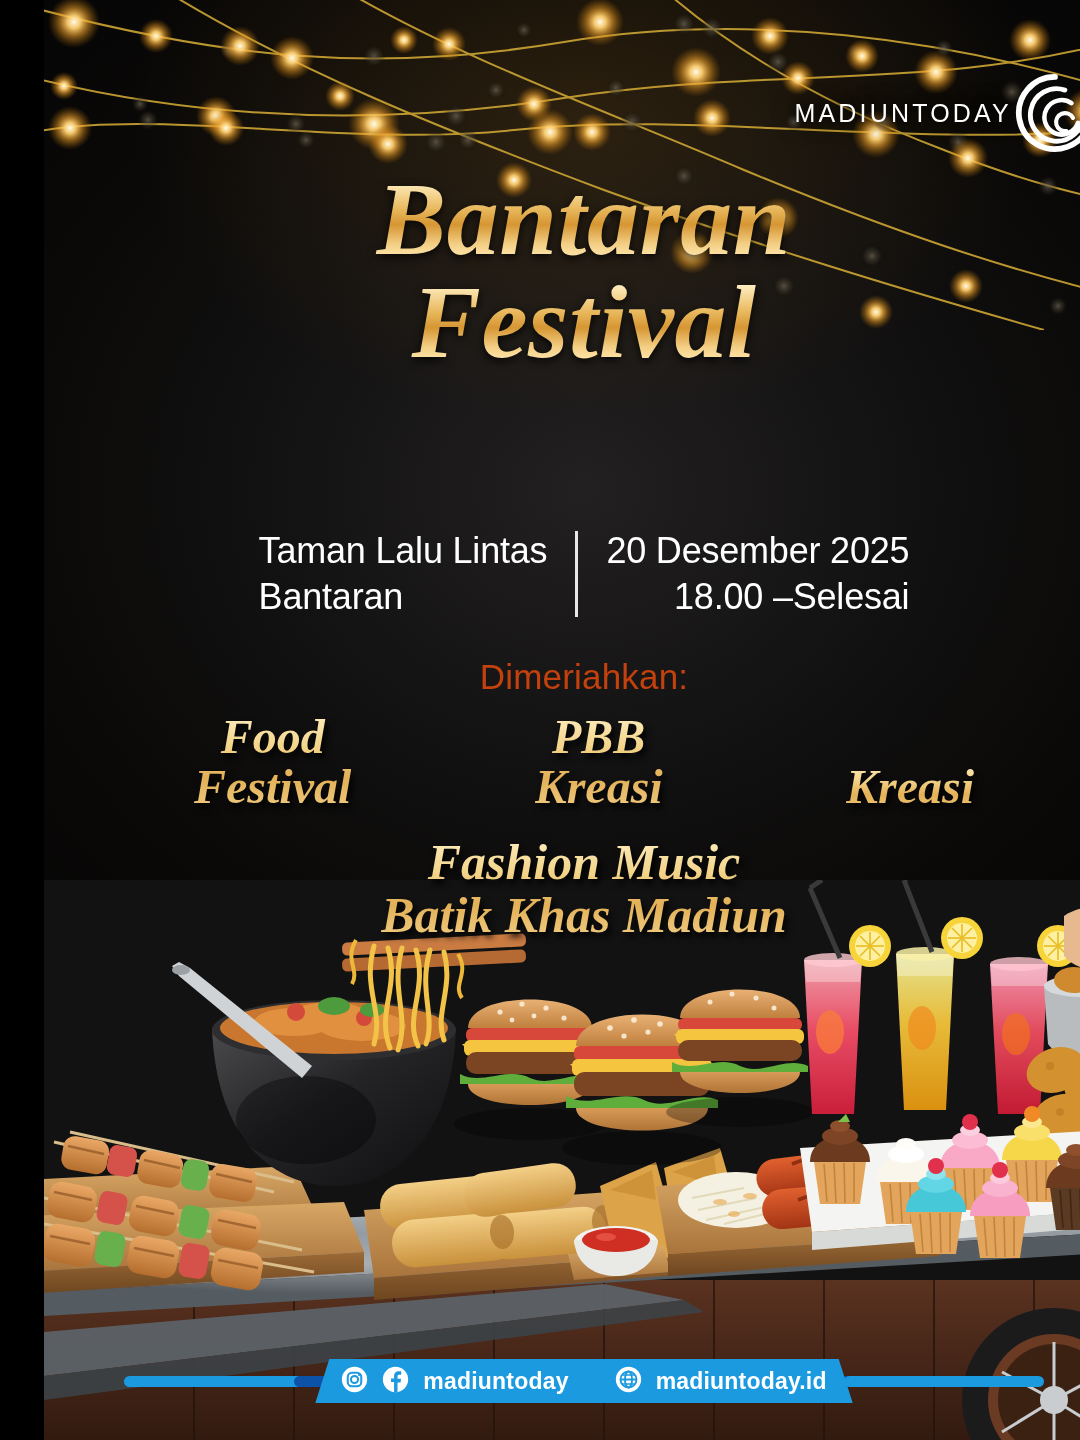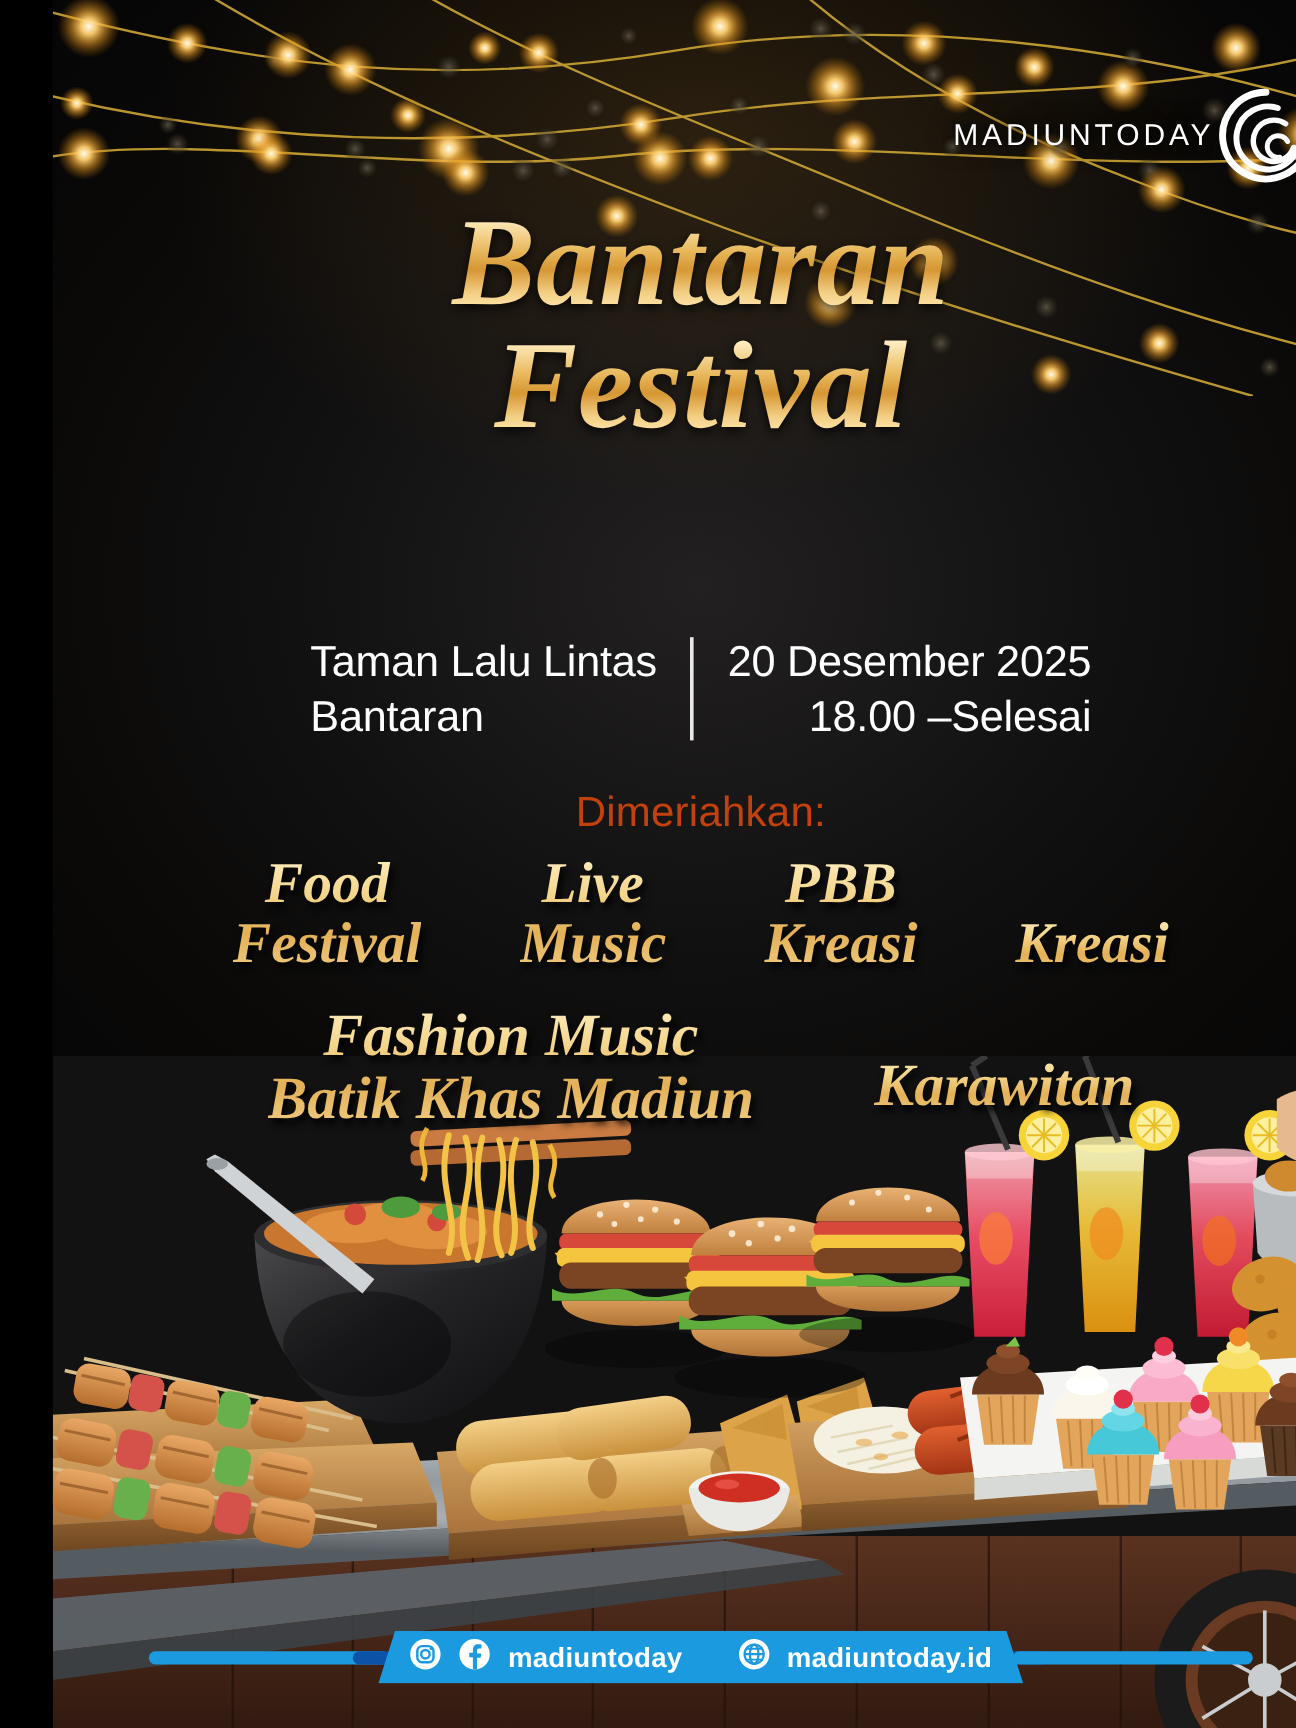--- a/index.html
+++ b/index.html
@@ -314,39 +314,32 @@
   </div>
 
   <div class="dimeriahkan">Dimeriahkan:</div>
 
   <div class="acts-row-1">
     <div class="act">
       <div>Food</div>
       <div>Festival</div>
     </div>
     <div class="act">
-      <div>Live</div>
-      <div>Music</div>
-    </div>
-    <div class="act">
       <div>PBB</div>
       <div>Kreasi</div>
     </div>
     <div class="act">
       <div>Kreasi</div>
     </div>
   </div>
 
   <div class="acts-row-2">
     <div class="act wide">
       <div>Fashion Music</div>
       <div>Batik Khas Madiun</div>
-    </div>
-    <div class="act wide" style="margin-top:42px">
-      <div>Karawitan</div>
     </div>
   </div>
 
   <div class="food">
     <svg width="1080" height="560" viewBox="0 0 1080 560">
       <defs>
         <linearGradient id="tableTop" x1="0" y1="0" x2="0" y2="1">
           <stop offset="0%" stop-color="#cfd4d8"></stop>
           <stop offset="40%" stop-color="#9aa2a8"></stop>
           <stop offset="100%" stop-color="#6d7479"></stop>

